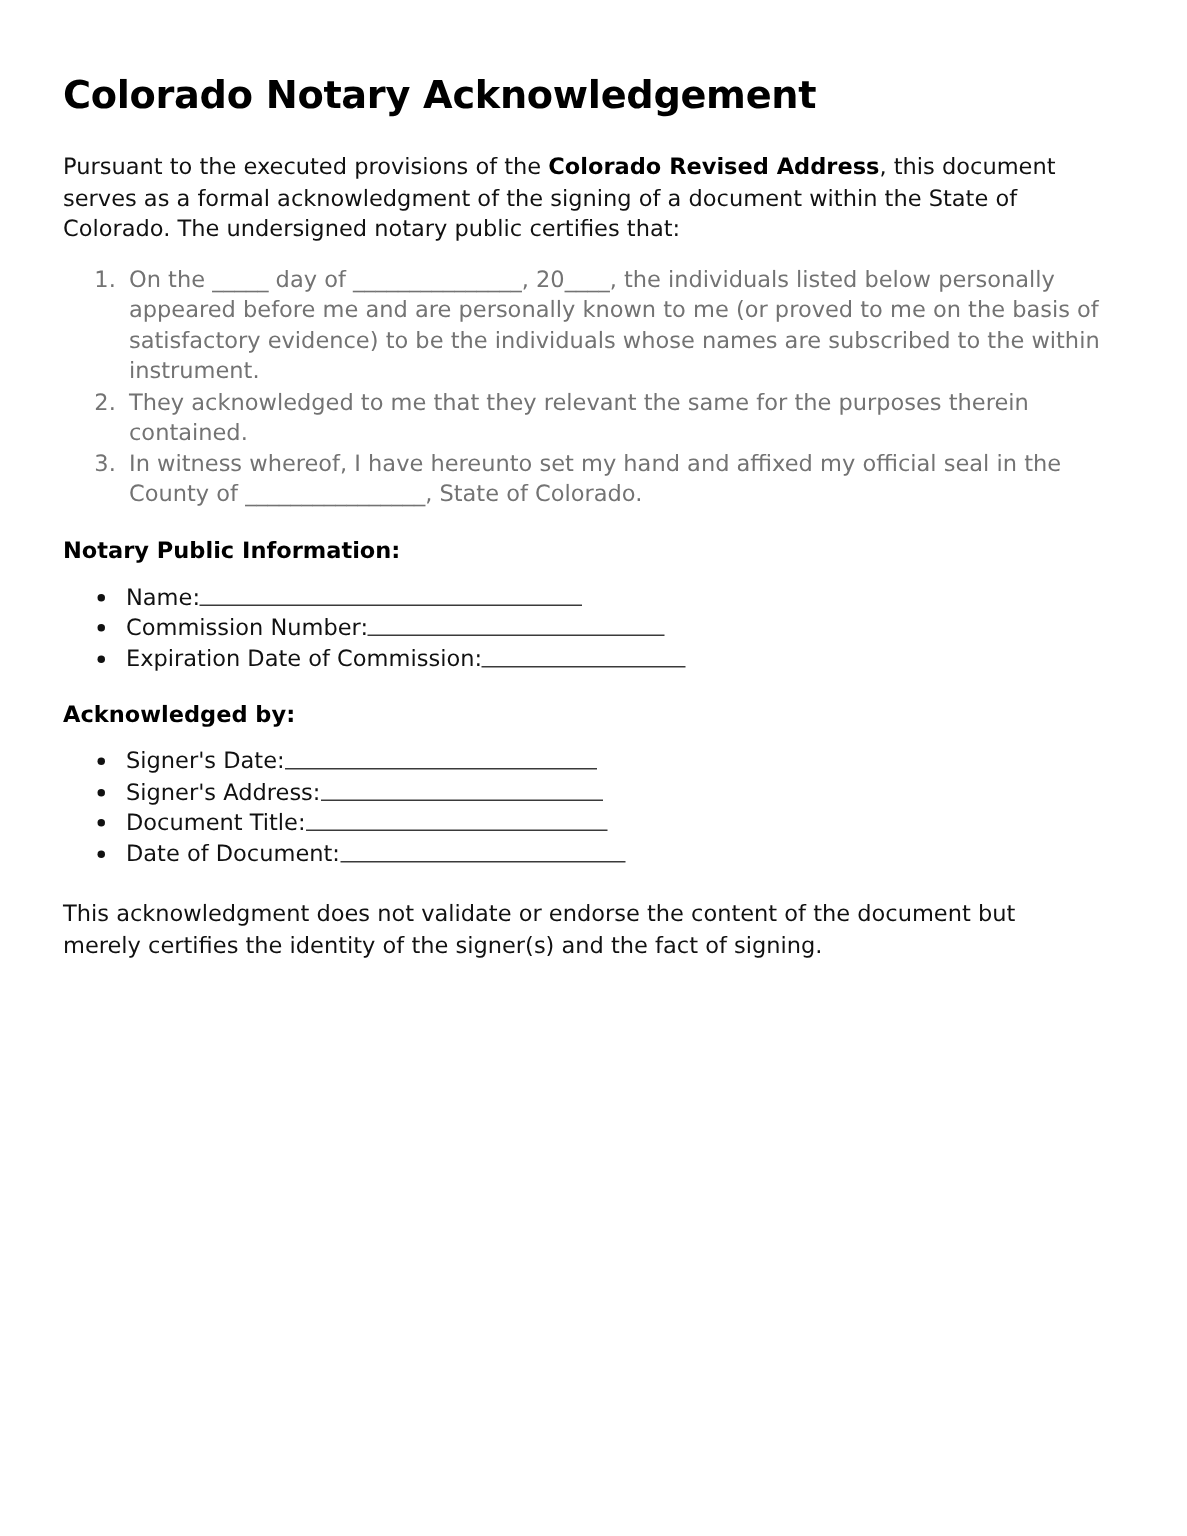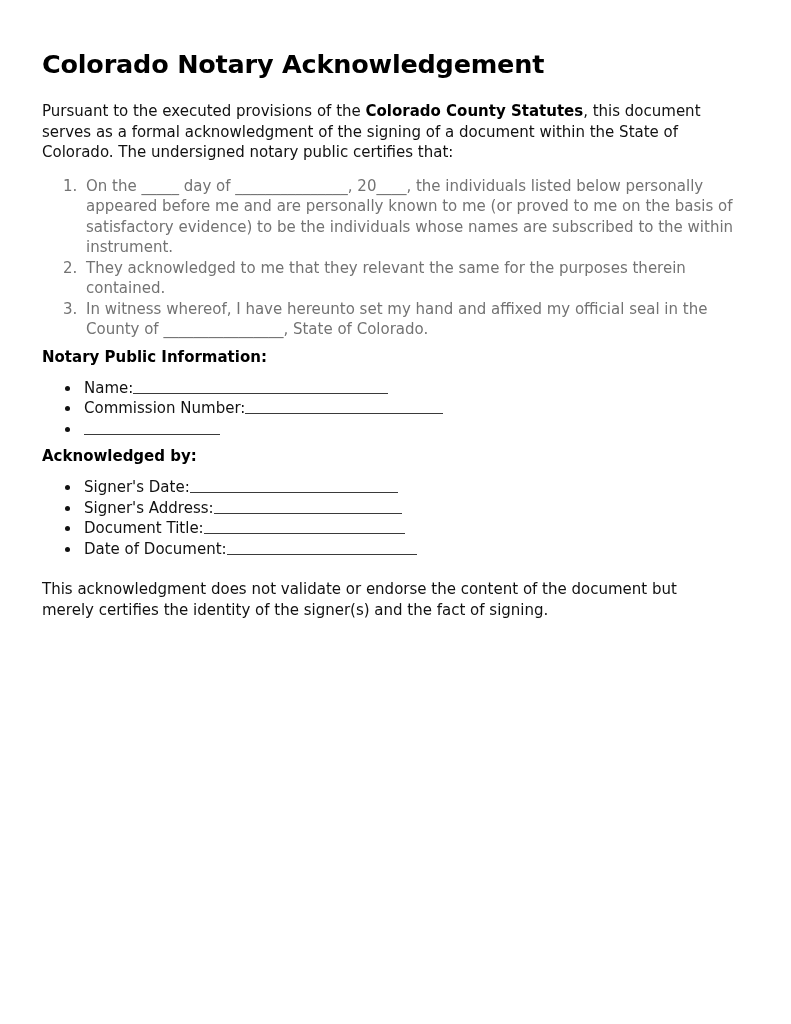--- a/index.html
+++ b/index.html
@@ -59,21 +59,21 @@
   ol.numbered > li {
     margin: 0 0 0 0;
     padding-left: 4px;
     color: #737373;
   }
 
   
   .section-heading {
     font-size: 15px;
     font-weight: bold;
-    margin: 8px 0 0 0;
+    margin: 18px 0 0 0;
     color: #000;
   }
 
   
   ul.fields {
     margin: 12px 0 0 0;
     padding-left: 39px;
     font-size: 15px;
     line-height: 20.5px;
     list-style-type: disc;
@@ -111,34 +111,34 @@
 </style>
 </head>
 <body>
 
 <div class="page">
 
   <div class="content">
 
     <h1 class="doc-title">Colorado Notary Acknowledgement</h1>
 
-    <p class="para intro"><span>Pursuant to the executed provisions of the </span><b>Colorado County Statutes</b><span>, this document serves as a formal acknowledgment of the signing of a document within the State of Colorado. The undersigned notary public certifies that:</span></p>
+    <p class="para intro"><span>Pursuant to the executed provisions of the </span><b>Colorado Revised Address</b><span>, this document serves as a formal acknowledgment of the signing of a document within the State of Colorado. The undersigned notary public certifies that:</span></p>
 
     <ol class="numbered">
       <li>On the _____ day of _______________, 20____, the individuals listed below personally appeared before me and are personally known to me (or proved to me on the basis of satisfactory evidence) to be the individuals whose names are subscribed to the within instrument.</li>
       <li>They acknowledged to me that they relevant the same for the purposes therein contained.</li>
       <li>In witness whereof, I have hereunto set my hand and affixed my official seal in the County of ________________, State of Colorado.</li>
     </ol>
 
     <div class="section-heading">Notary Public Information:</div>
 
     <ul class="fields">
       <li><span>Name:</span><span class="rule" style="width: 255px;"></span></li>
       <li><span>Commission Number:</span><span class="rule" style="width: 198px;"></span></li>
-      <li><span class="rule" style="width: 136px;"></span></li>
+      <li><span>Expiration Date of Commission:</span><span class="rule" style="width: 136px;"></span></li>
     </ul>
 
     <div class="section-heading">Acknowledged by:</div>
 
     <ul class="fields">
       <li><span>Signer's Date:</span><span class="rule" style="width: 208px;"></span></li>
       <li><span>Signer's Address:</span><span class="rule" style="width: 188px;"></span></li>
       <li><span>Document Title:</span><span class="rule" style="width: 201px;"></span></li>
       <li><span>Date of Document:</span><span class="rule" style="width: 190px;"></span></li>
     </ul>

